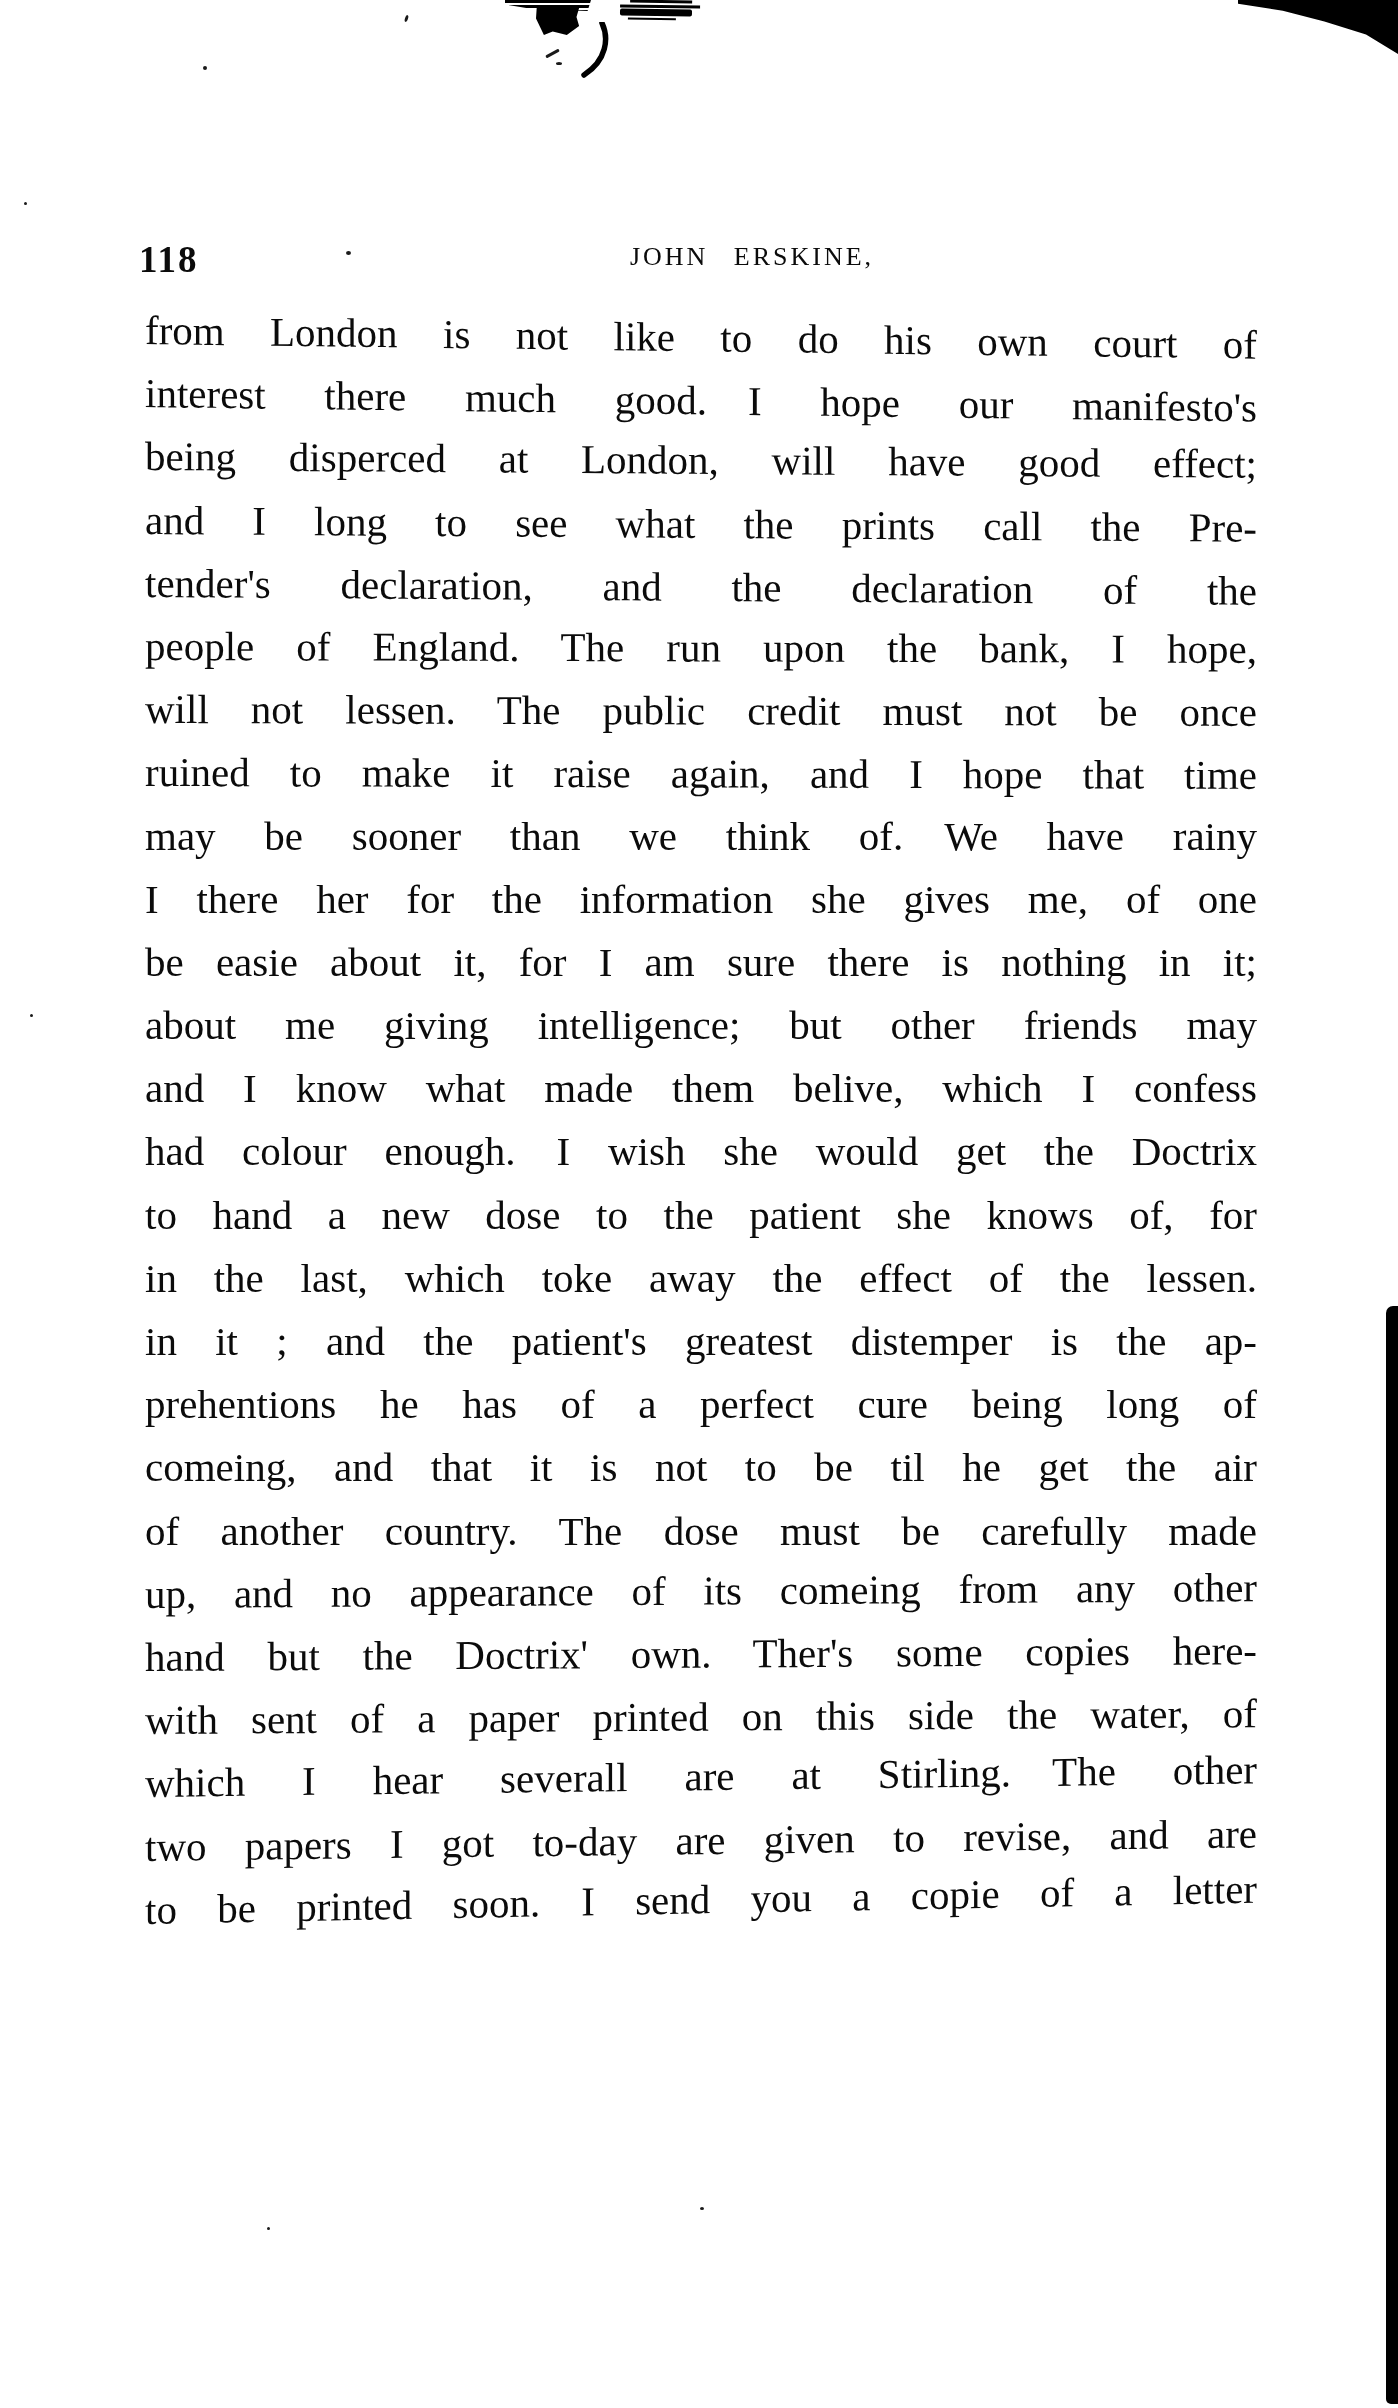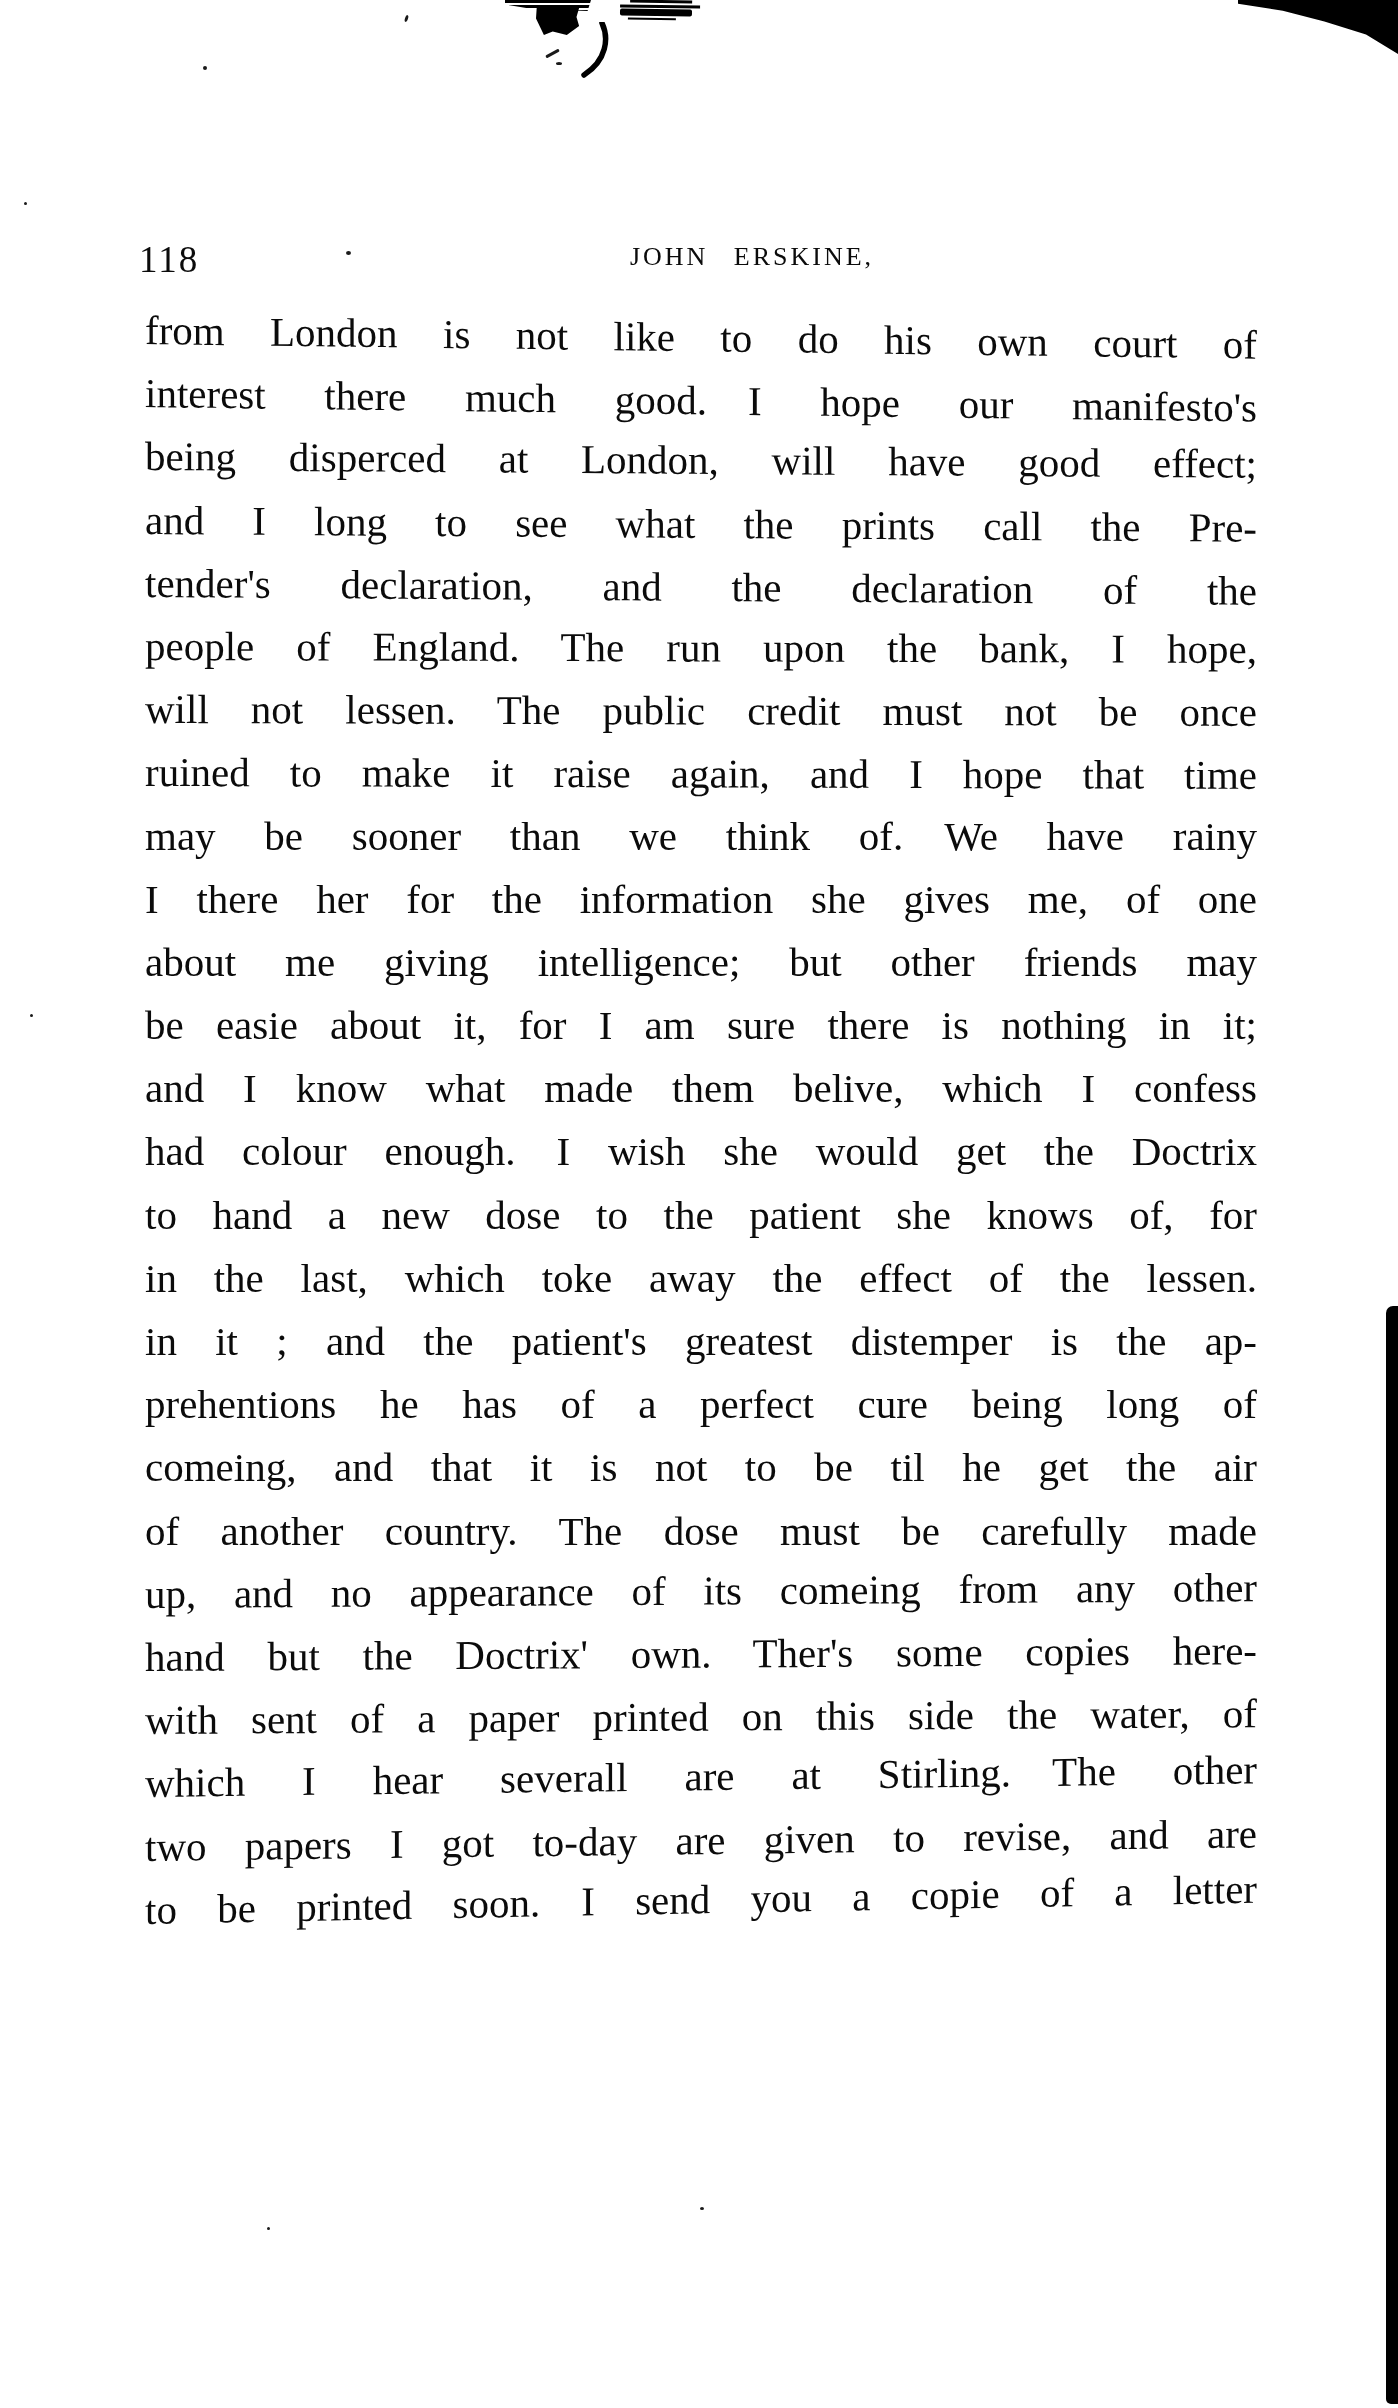--- a/index.html
+++ b/index.html
@@ -10,21 +10,21 @@
     overflow:hidden;
     font-family:"Liberation Serif","DejaVu Serif",serif;
     color:#0b0b0b;
   }
   
   .header-row{
     position:absolute;left:145px;top:238px;width:1110px;height:48px;
   }
   .page-number{
     position:absolute;left:-6px;top:0;
-    font-size:37px;letter-spacing:2px;
+    font-size:37px;letter-spacing:2px;font-weight:bold;
   }
   .running-header{
     position:absolute;left:0;right:0;top:4px;
     text-align:center;
     transform:translateX(52px);
     font-size:26px;letter-spacing:3px;word-spacing:16px;
   }
   
   .text-block{
     position:absolute;left:145px;top:299px;width:1112px;
@@ -125,22 +125,22 @@
       <div class="line">from London is not like to do his own court of</div>
       <div class="line">interest there much good.  I hope our manifesto's</div>
       <div class="line">being disperced at London, will have good effect;</div>
       <div class="line">and I long to see what the prints call the Pre-</div>
       <div class="line">tender's declaration, and the declaration of the</div>
       <div class="line">people of England.  The run upon the bank, I hope,</div>
       <div class="line">will not lessen.  The public credit must not be once</div>
       <div class="line">ruined to make it raise again, and I hope that time</div>
       <div class="line">may be sooner than we think of.  We have rainy</div>
       <div class="line">I there her for the information she gives me, of one</div>
+      <div class="line">be easie about it, for I am sure there is nothing in it;</div>
       <div class="line">about me giving intelligence; but other friends may</div>
-      <div class="line">be easie about it, for I am sure there is nothing in it;</div>
       <div class="line">and I know what made them belive, which I confess</div>
       <div class="line">had colour enough.  I wish she would get the Doctrix</div>
       <div class="line">to hand a new dose to the patient she knows of, for</div>
       <div class="line">in the last, which toke away the effect of the lessen.</div>
       <div class="line">in it ; and the patient's greatest distemper is the ap-</div>
       <div class="line">prehentions he has of a perfect cure being long of</div>
       <div class="line">comeing, and that it is not to be til he get the air</div>
       <div class="line">of another country.  The dose must be carefully made</div>
       <div class="line">up, and no appearance of its comeing from any other</div>
       <div class="line">hand but the Doctrix' own.  Ther's some copies here-</div>

